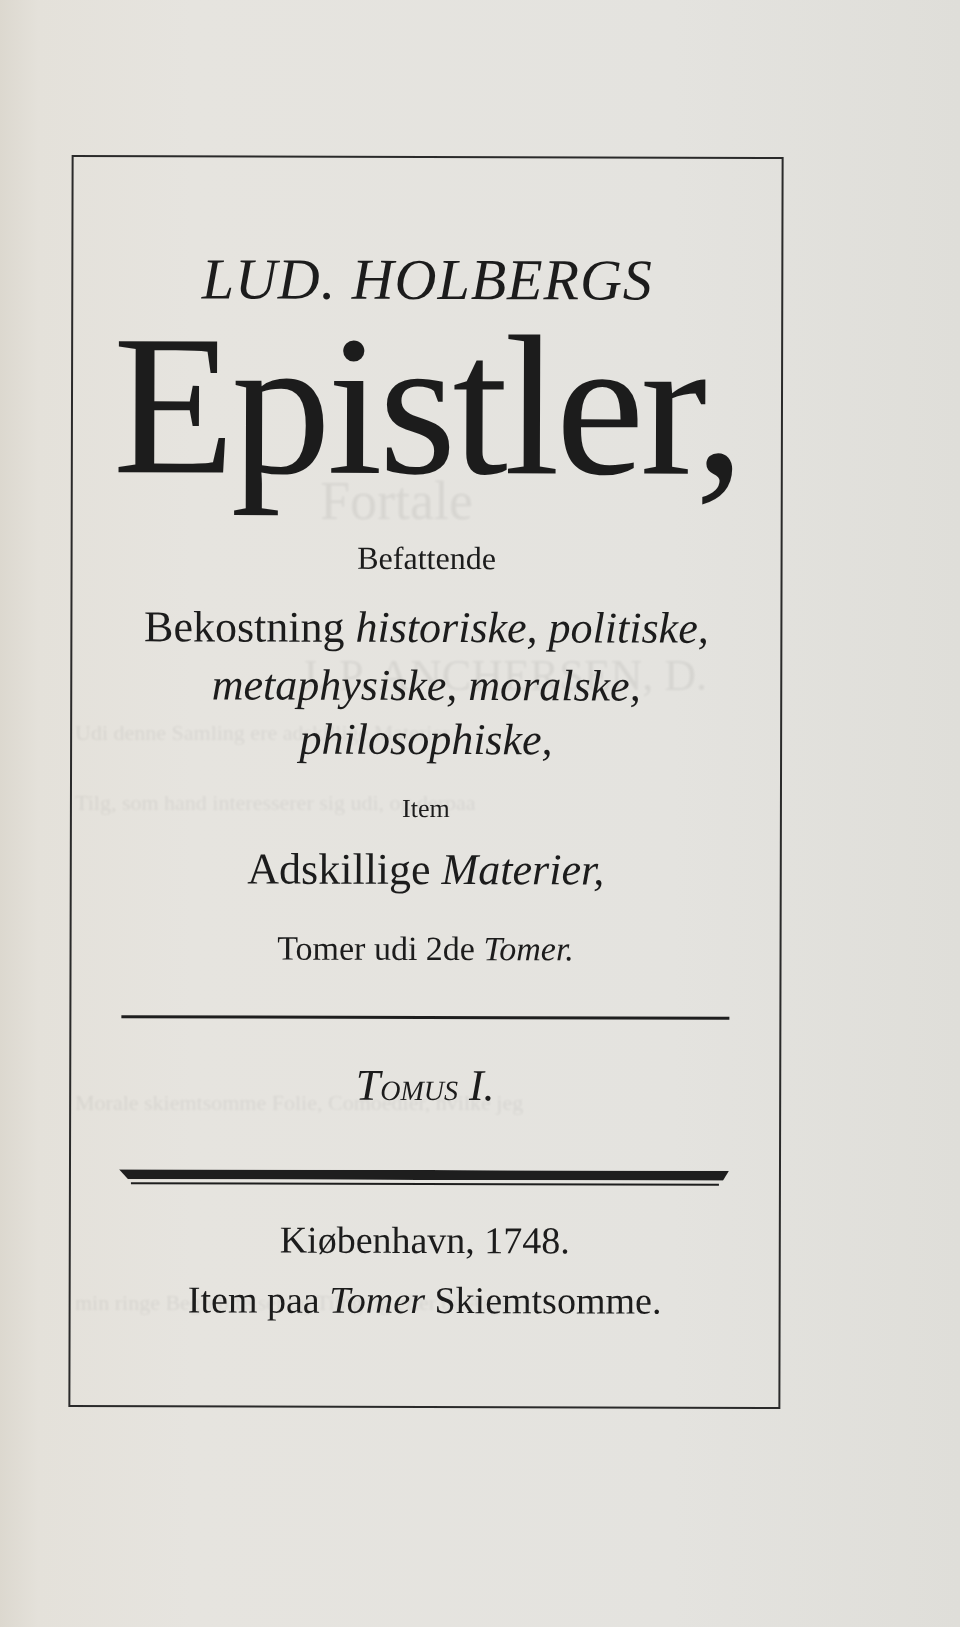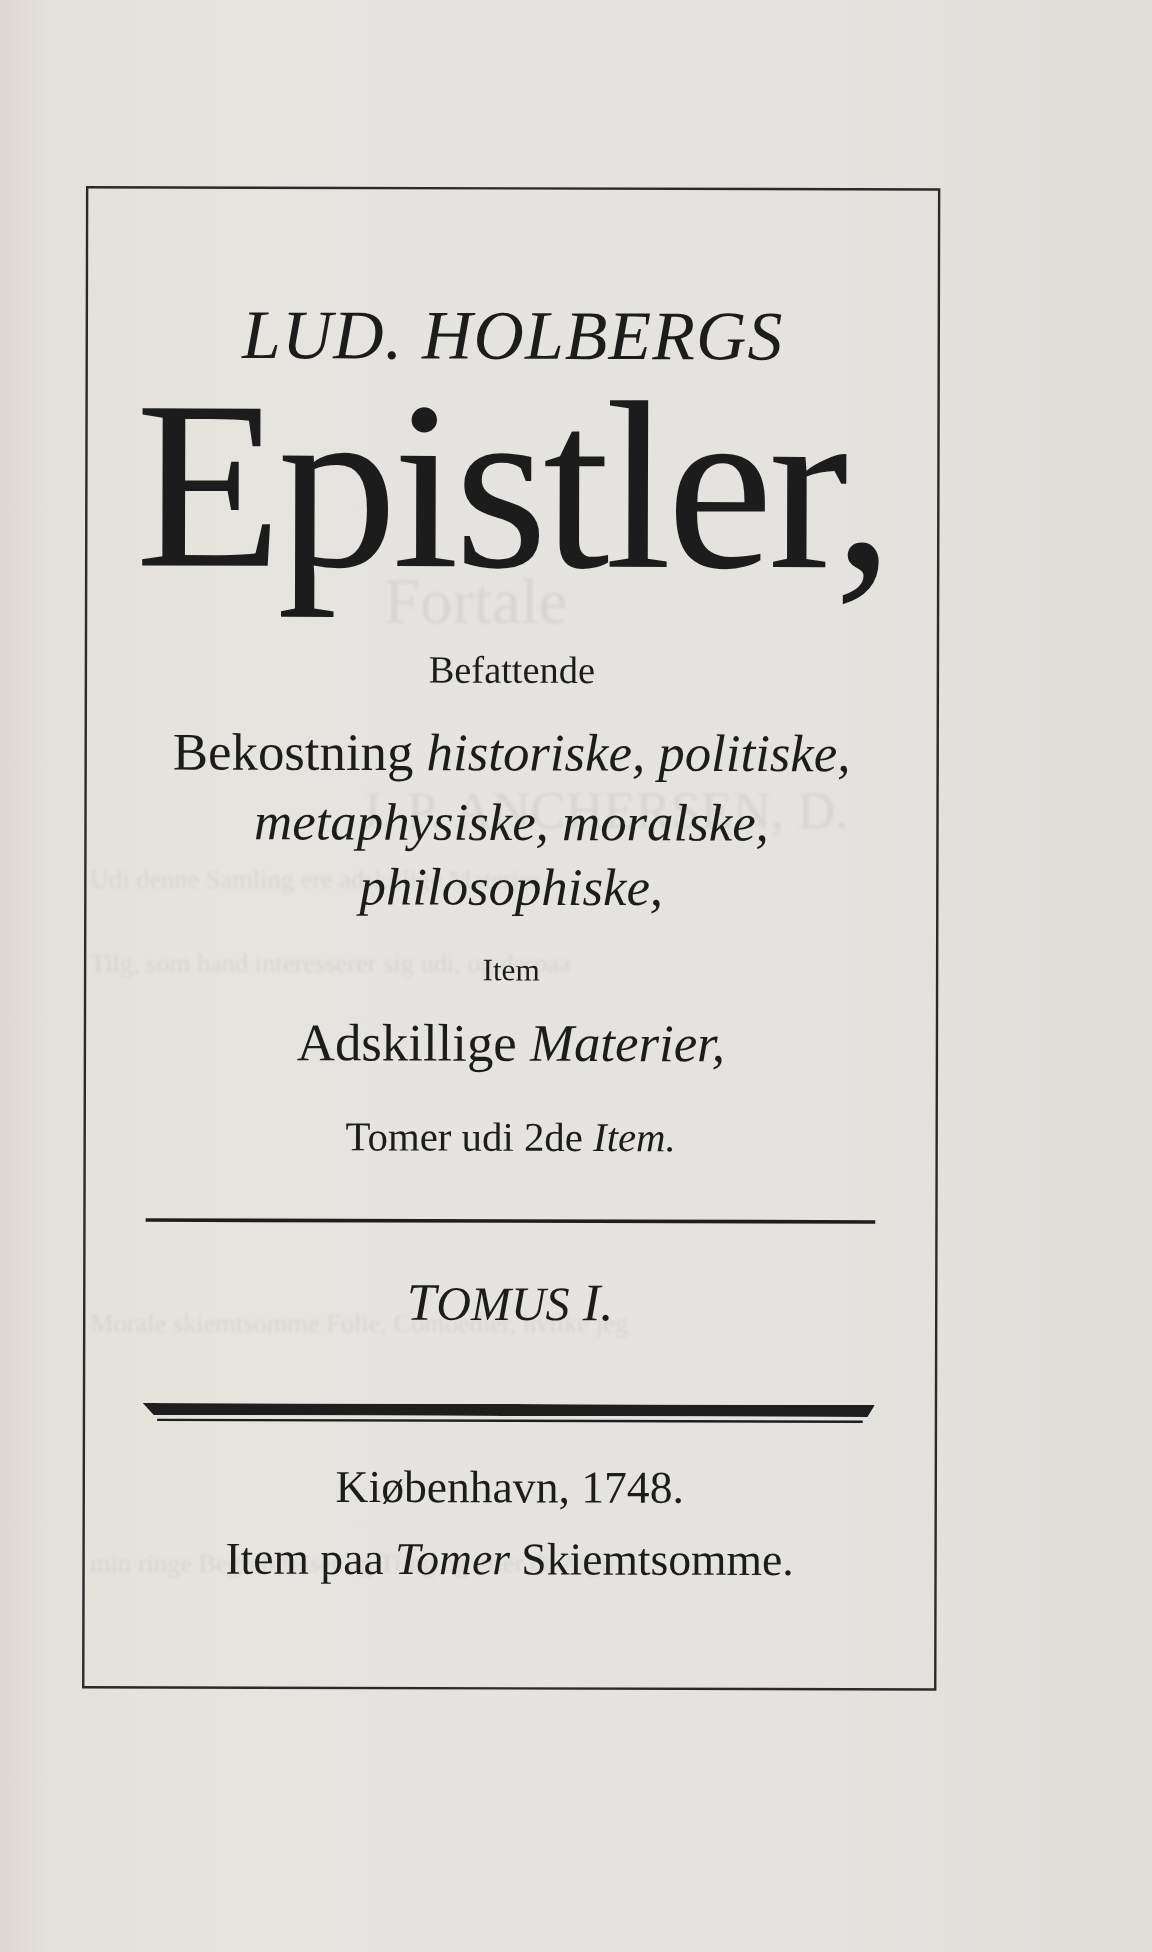--- a/index.html
+++ b/index.html
@@ -23,21 +23,21 @@
   .title { top:148px; font-size:200px; line-height:1; letter-spacing:-4px; font-weight:normal; }
   .befattende { top:382px; font-size:32px; }
   .adskillige { top:444px; font-size:44px; }
   .meta { top:502px; font-size:44px; }
   .philo { top:556px; font-size:44px; }
   .item { top:636px; font-size:26px; }
   .skiemt { top:686px; font-size:44px; }
   .deelte { top:772px; font-size:34px; }
   .rule1 { position:absolute; left:50px; right:50px; top:858px; height:3px; background:#1e1e1e; }
   .tomus { top:902px; font-size:44px; font-style:italic; }
-  .tomus .sc { font-size:40px; }
+  .tomus .sc { font-size:28px; }
   .rule2 { position:absolute; left:48px; right:50px; top:1012px; height:10px; background:#1e1e1e;
            clip-path: polygon(0 0, 100% 0, 99% 100%, 1.5% 100%); }
   .rule3 { position:absolute; left:60px; right:60px; top:1025px; height:2px; background:#1e1e1e; }
   .kbh { top:1060px; font-size:38px; }
   .trykt { top:1120px; font-size:38px; }
   i { font-style:italic; }
 </style>
 </head>
 <body>
 
@@ -57,21 +57,21 @@
   <div class="line adskillige">
     <span>Bekostning </span><i>historiske, </i><i>politiske,</i>
   </div>
   <div class="line meta"><i>metaphysiske, moralske,</i></div>
   <div class="line philo"><i>philosophiske,</i></div>
   <div class="line item">Item</div>
   <div class="line skiemt">
     <span>Adskillige </span><i>Materier,</i>
   </div>
   <div class="line deelte">
-    <span>Tomer udi 2de </span><i>Item.</i>
+    <span>Tomer udi 2de </span><i>Tomer.</i>
   </div>
   <div class="rule1"></div>
   <div class="line tomus">
     <span>T</span><span class="sc">OMUS</span><span> I.</span>
   </div>
   <div class="rule2"></div>
   <div class="rule3"></div>
   <div class="line kbh">Kiøbenhavn, 1748.</div>
   <div class="line trykt">
     <span>Item paa </span><i>Tomer</i><span> Skiemtsomme.</span>

